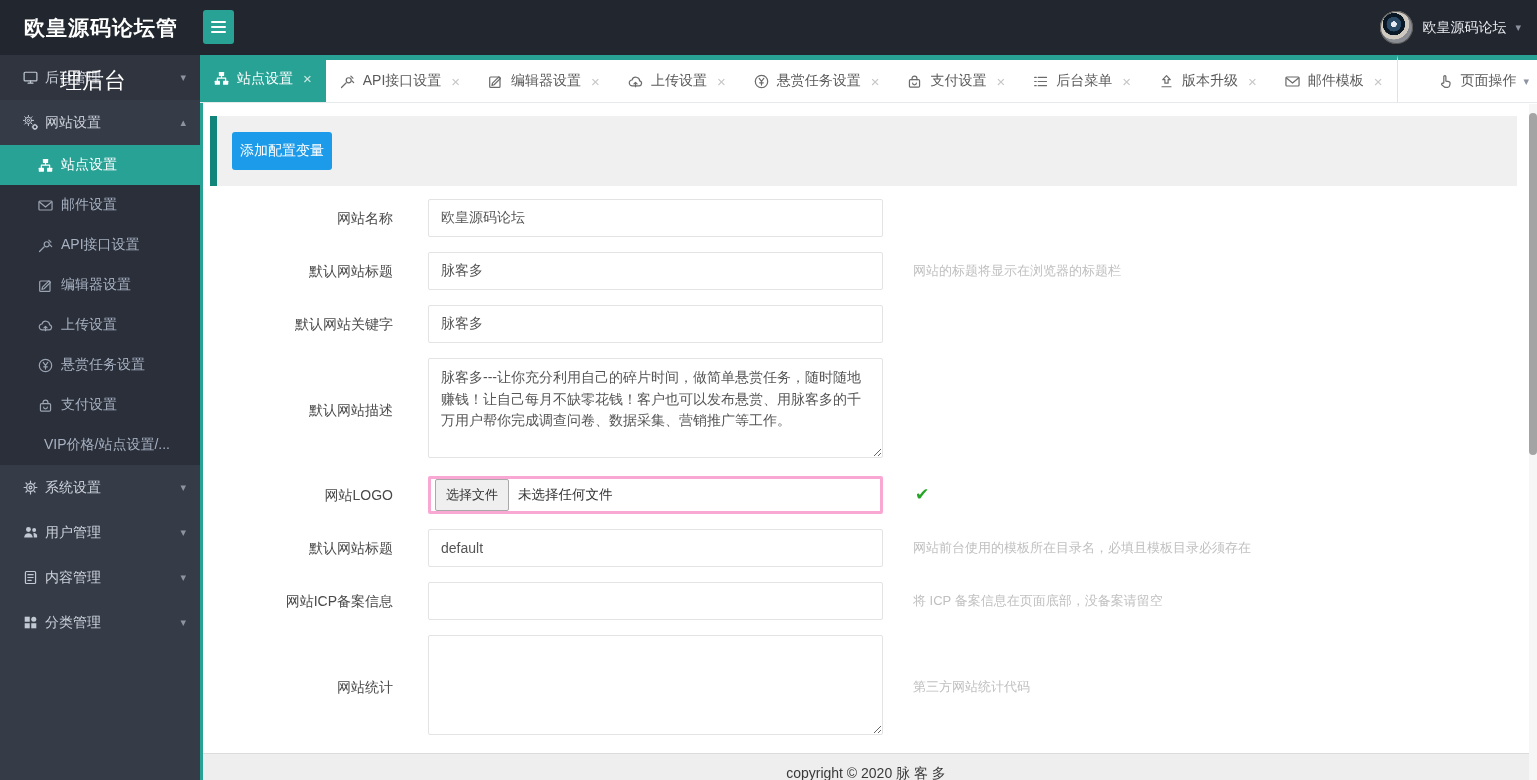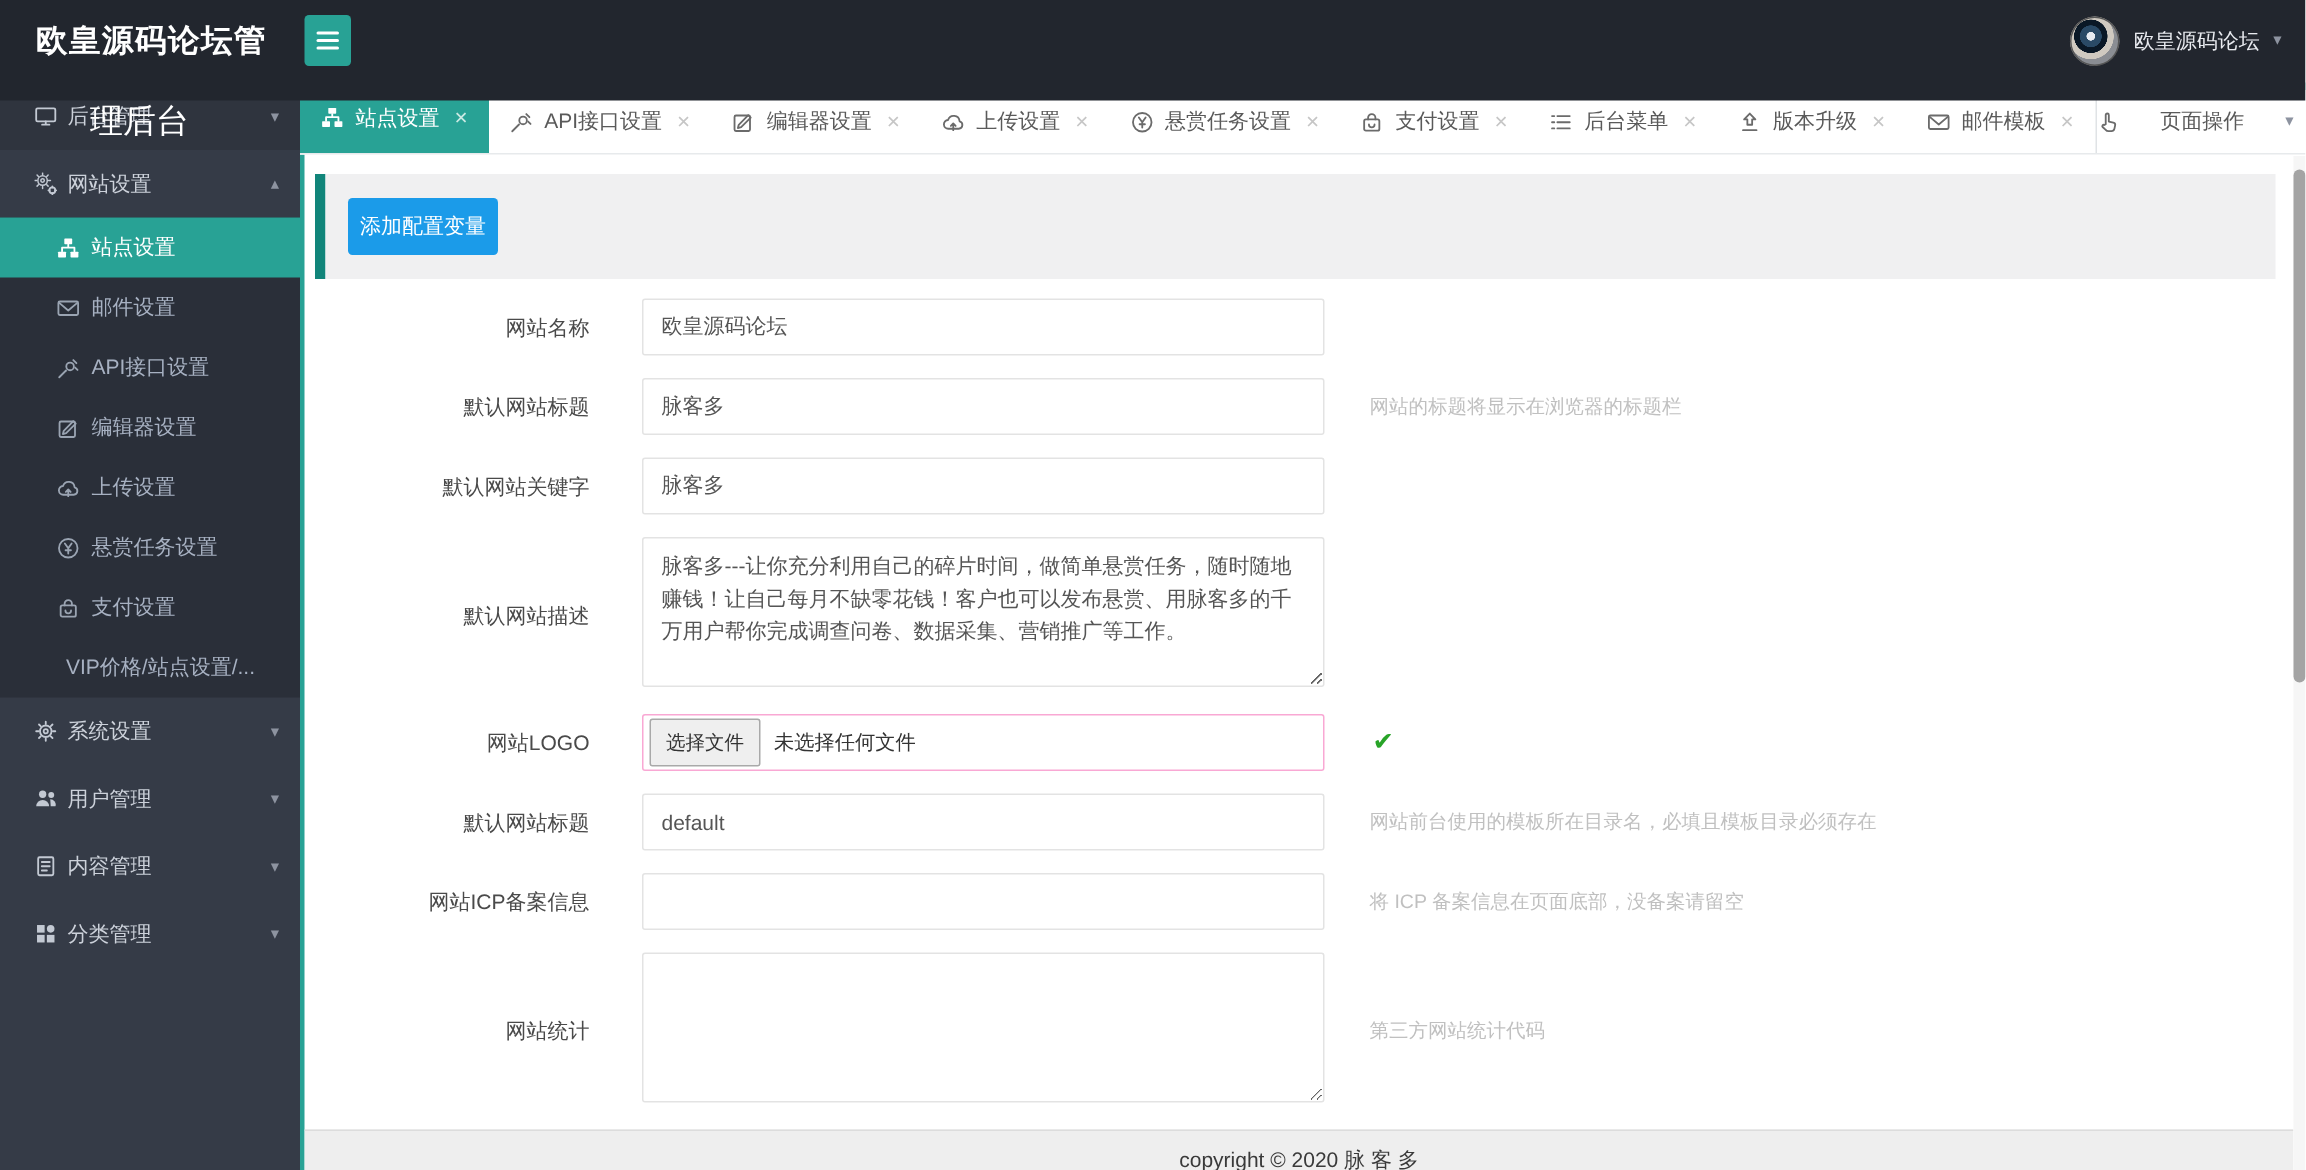--- a/index.html
+++ b/index.html
@@ -4,21 +4,21 @@
 <style>
   :root{
     --accent:#28a295; --accent-dark:#11857a; --blue:#1b9be9;
     --topbar:#22262e; --sidebar:#353b47; --submenu:#2a2f39; --firstitem:#2f343e;
   }
   *{margin:0;padding:0;box-sizing:border-box;font-family:"Liberation Sans","DejaVu Sans",sans-serif;}
   html,body{width:1537px;height:780px;overflow:hidden;background:#fff;}
   body{position:relative;font-size:14px;}
 
   
-  .topbar{position:absolute;left:0;top:0;width:100%;height:67px;background:var(--topbar);z-index:40;}
+  .topbar{position:absolute;left:0;top:0;width:100%;height:55px;background:var(--topbar);z-index:40;}
   .brand{position:absolute;left:24px;top:0;line-height:55px;color:#fff;font-size:21px;font-weight:bold;letter-spacing:1px;white-space:nowrap;}
   .hamburger{position:absolute;left:203px;top:10px;width:31px;height:34px;background:var(--accent);border:none;border-radius:3px;display:flex;flex-direction:column;align-items:center;justify-content:center;gap:3px;cursor:pointer;}
   .hamburger i{display:block;width:15px;height:2px;background:#fff;border-radius:1px;}
   .userbox{position:absolute;right:16px;top:0;height:55px;display:flex;align-items:center;gap:9px;cursor:pointer;}
   .avatar{width:33px;height:33px;border-radius:50%;background:
     radial-gradient(circle at 42% 40%, #e8ecf2 0 10%, #2a4a66 11% 26%, #0a1826 27% 40%, #cfc9c0 41% 55%, #8a8d93 56% 72%, #3c4046 73% 100%);
     box-shadow:inset 0 0 0 1px #555;}
   .username{color:#e9ebf0;font-size:14px;}
   .caret{color:#8d93a0;font-size:11px;line-height:1;}
 
@@ -37,36 +37,36 @@
   .sub-item.noicon{padding-left:44px;}
 
   
   .tabbar{position:absolute;left:200px;right:0;top:55px;height:48px;background:#fff;border-top:5px solid var(--accent);border-bottom:1px solid #e7eaec;display:flex;z-index:20;overflow:hidden;}
   .tab{height:42px;display:flex;align-items:center;padding:0 14px;color:#5a5a5a;cursor:pointer;white-space:nowrap;gap:8px;}
   .tab .ticon{display:inline-flex;color:#6b6b6b;}
   .tab .tclose{color:#c6c6c6;font-size:15px;margin-left:2px;cursor:pointer;}
   .tab.active{margin-top:-5px;height:47px;background:var(--accent);color:#fff;}
   .tab.active .ticon{color:#fff;}
   .tab.active .tclose{color:#cdeae4;}
-  .page-actions{position:absolute;right:8px;top:55px;width:132px;height:47px;background:#fff;border-left:1px solid #e0e3e6;border-top:5px solid var(--accent);display:flex;align-items:center;justify-content:space-between;gap:7px;color:#5a5a5a;cursor:pointer;z-index:25;}
+  .page-actions{position:absolute;right:8px;top:55px;width:132px;height:47px;background:#fff;border-left:1px solid #e0e3e6;border-top:5px solid var(--accent);display:flex;align-items:center;justify-content:flex-end;gap:7px;color:#5a5a5a;cursor:pointer;z-index:25;}
   .page-actions .ticon{display:inline-flex;color:#6b6b6b;}
 
   
   .content{position:absolute;left:200px;top:103px;right:8px;bottom:0;background:#fff;border-left:3px solid var(--accent);overflow:hidden;}
   .toolbar-wrap{margin:13px 12px 0 7px;display:flex;height:70px;}
   .accent-bar{width:7px;background:var(--accent-dark);}
   .toolbar{flex:1;background:#f0f0f1;display:flex;align-items:center;padding-left:15px;}
   .btn-add{background:var(--blue);color:#fff;border:none;border-radius:3px;padding:10px 8px;font-size:14px;cursor:pointer;}
 
   .form{margin-top:13px;}
   .frow{display:flex;align-items:center;margin-bottom:15px;gap:20px;}
   .flabel{width:205px;text-align:right;padding-right:15px;line-height:38px;color:#4a4a4a;font-size:14px;white-space:nowrap;}
   .fctl input[type=text]{width:455px;height:38px;border:1px solid #e3e3e3;border-radius:2px;padding:0 12px;font-size:14px;color:#555;outline:none;}
   .fctl textarea{width:455px;height:100px;border:1px solid #e3e3e3;border-radius:2px;padding:8px 12px;font-size:14px;color:#555;line-height:1.55;outline:none;}
-  .filebox{width:455px;height:38px;border:1px solid #f9a8d4;border-radius:2px;display:flex;align-items:center;padding:12px 4px;gap:9px;}
+  .filebox{width:455px;height:38px;border:3px solid #f9a8d4;border-radius:2px;display:flex;align-items:center;padding:12px 4px;gap:9px;}
   .filebtn{background:#efefef;border:1px solid #a9a9a9;border-radius:2px;padding:6px 10px;font-size:13px;color:#333;cursor:pointer;}
   .filetext{font-size:13.5px;color:#333;}
   .fhint{margin-left:10px;line-height:38px;font-size:13px;color:#c0c0c0;white-space:nowrap;}
   .fcheck{margin-left:12px;line-height:38px;color:#28a428;font-size:17px;font-weight:bold;}
 
   .footer{margin-top:4px;height:38px;background:#eeeeee;border-top:1px solid #dcdcdc;text-align:center;line-height:38px;color:#3a3a3a;font-size:14px;}
 
   
   .scrollbar{position:absolute;right:0;top:104px;bottom:0;width:8px;background:#f6f6f6;z-index:50;}
   .scroll-thumb{position:absolute;top:9px;left:0;width:8px;height:342px;background:#a4a4a4;border-radius:4px;cursor:pointer;}

